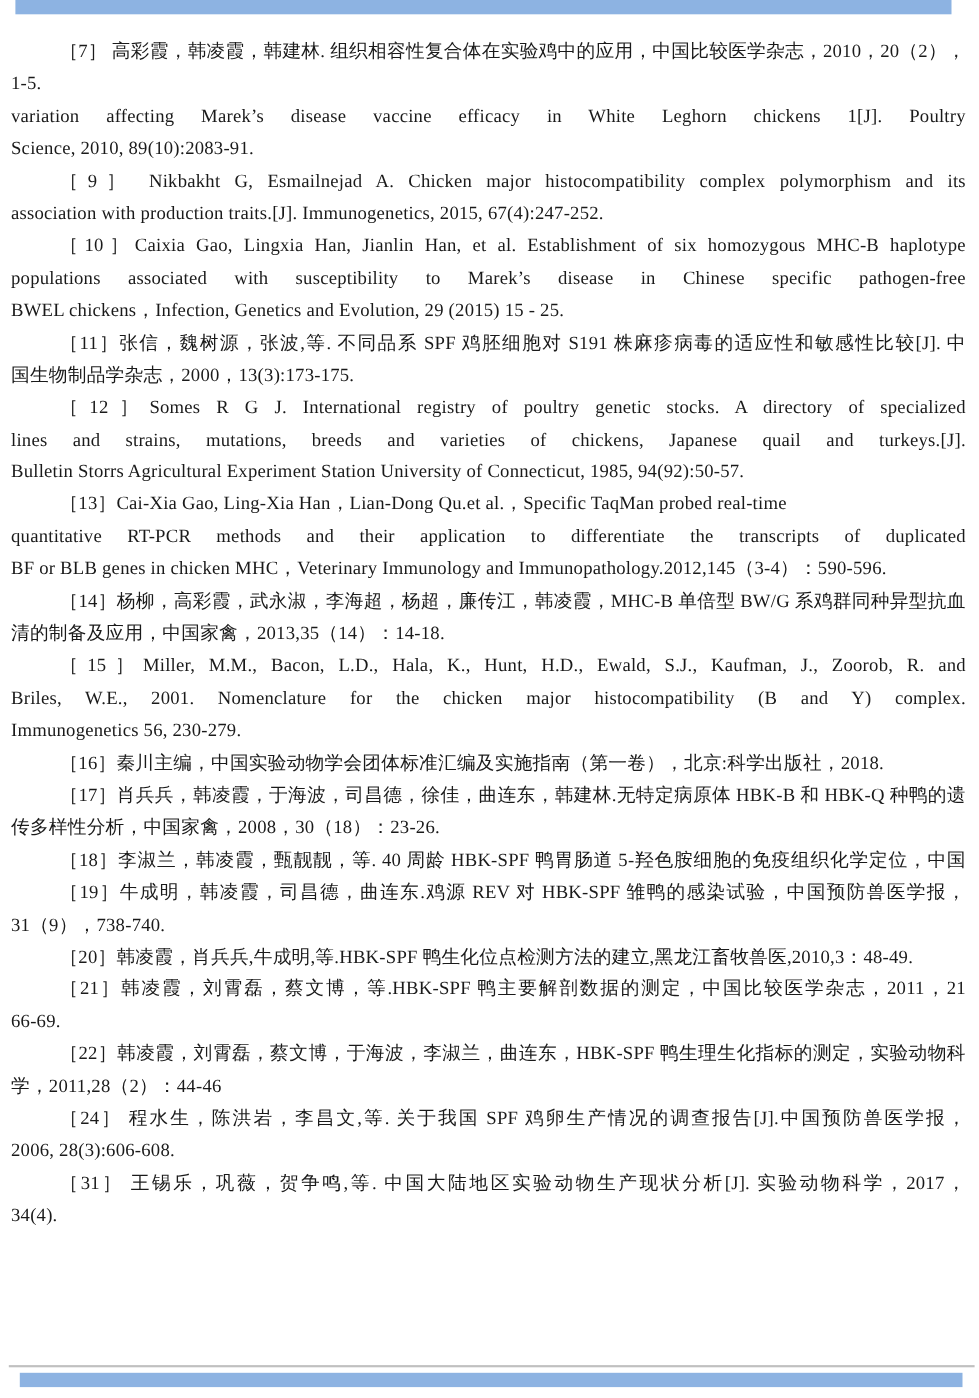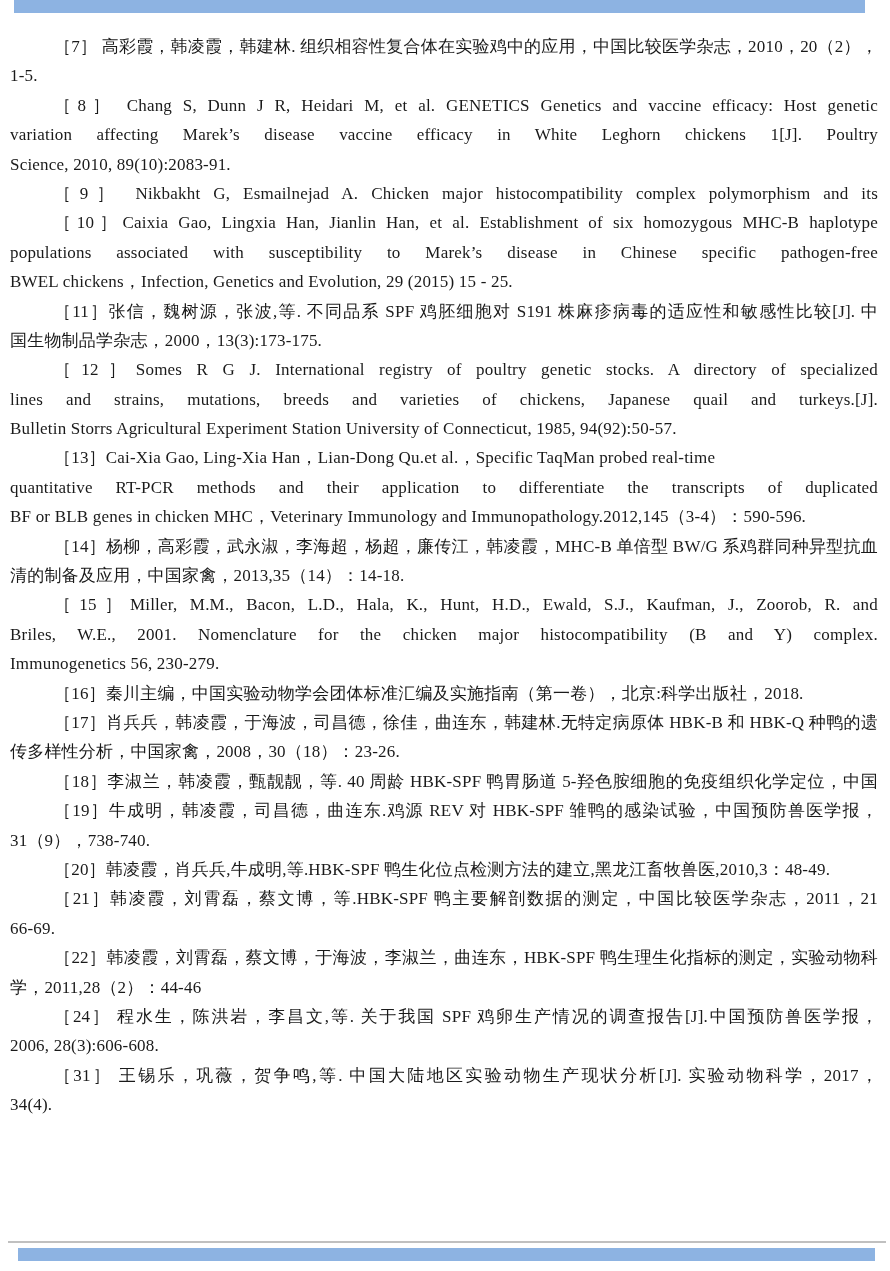--- a/index.html
+++ b/index.html
@@ -65,26 +65,26 @@
 <body style="background: rgb(255, 255, 255);">
 
 <div class="top-bar" style="background: rgb(141, 179, 226);"></div>
 
 <div class="refs" id="refs">
     <div>
       <div class="line indent justify">［7］ 高彩霞，韩凌霞，韩建林. 组织相容性复合体在实验鸡中的应用，中国比较医学杂志，2010，20（2），</div>
       <div class="line">1-5.</div>
     </div>
     <div>
-      <div class="line indent justify">［8］ Chang S, Dunn J R, Heidari M, et al. GENETICS Genetics and vaccine efficacy: Host genetic</div>
       <div class="line justify">variation affecting Marek’s disease vaccine efficacy in White Leghorn chickens 1[J]. Poultry</div>
       <div class="line">Science, 2010, 89(10):2083-91.</div>
     </div>
     <div>
       <div class="line indent justify">［9］ Nikbakht G, Esmailnejad A. Chicken major histocompatibility complex polymorphism and its</div>
+      <div class="line">association with production traits.[J]. Immunogenetics, 2015, 67(4):247-252.</div>
     </div>
     <div>
       <div class="line indent justify">［10］Caixia Gao, Lingxia Han, Jianlin Han, et al. Establishment of six homozygous MHC-B haplotype</div>
       <div class="line justify">populations associated with susceptibility to Marek’s disease in Chinese specific pathogen-free</div>
       <div class="line">BWEL chickens，Infection, Genetics and Evolution, 29 (2015) 15 - 25.</div>
     </div>
     <div>
       <div class="line indent justify">［11］张信，魏树源，张波,等. 不同品系 SPF 鸡胚细胞对 S191 株麻疹病毒的适应性和敏感性比较[J]. 中</div>
       <div class="line">国生物制品学杂志，2000，13(3):173-175.</div>
     </div>

